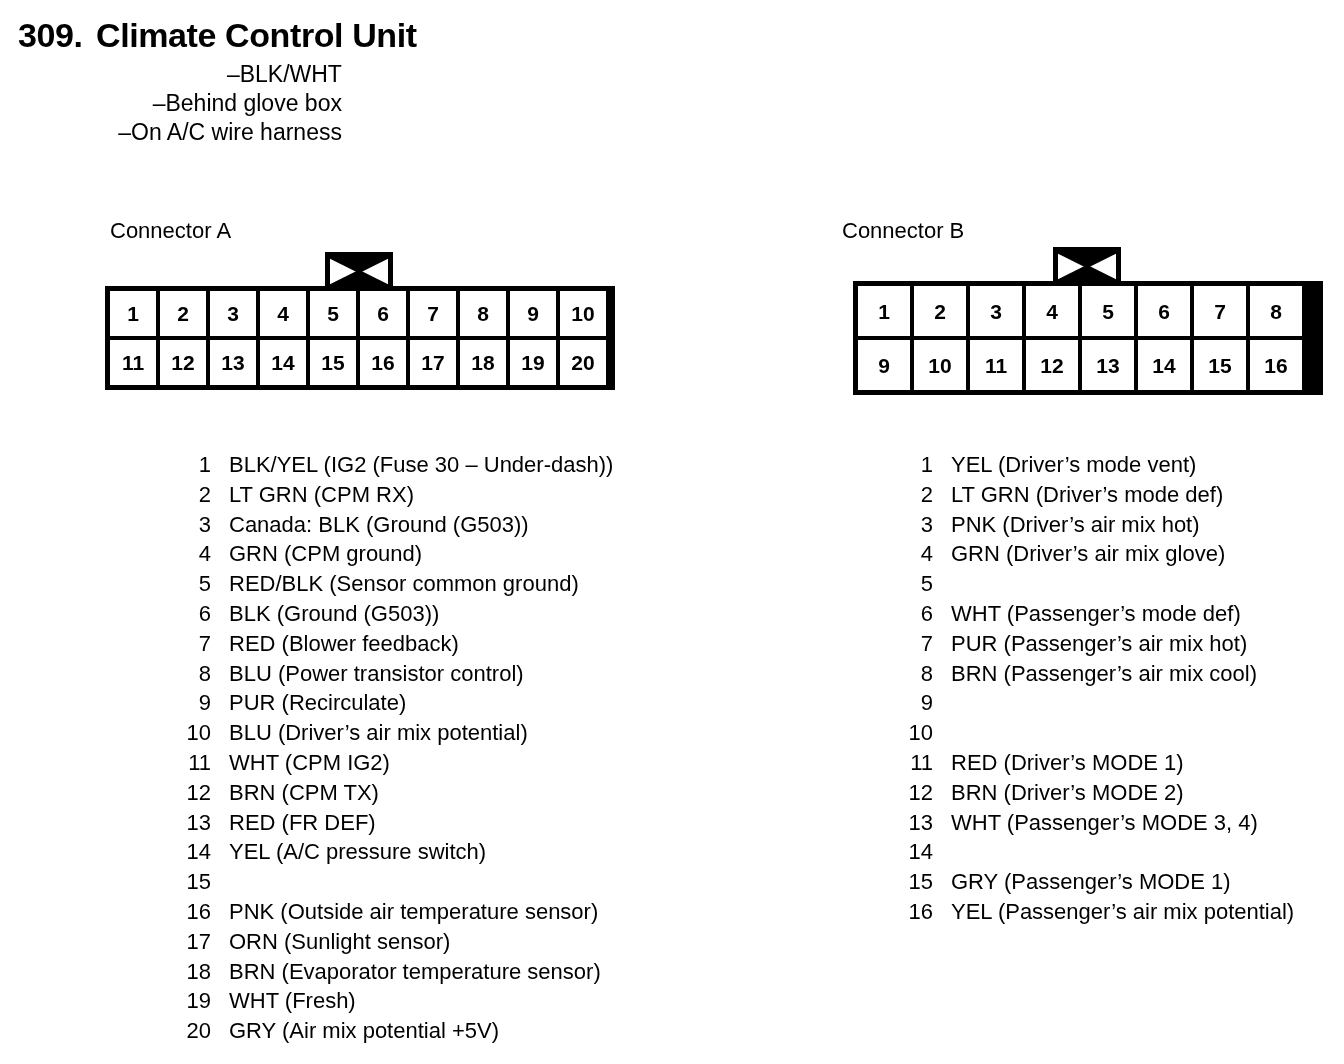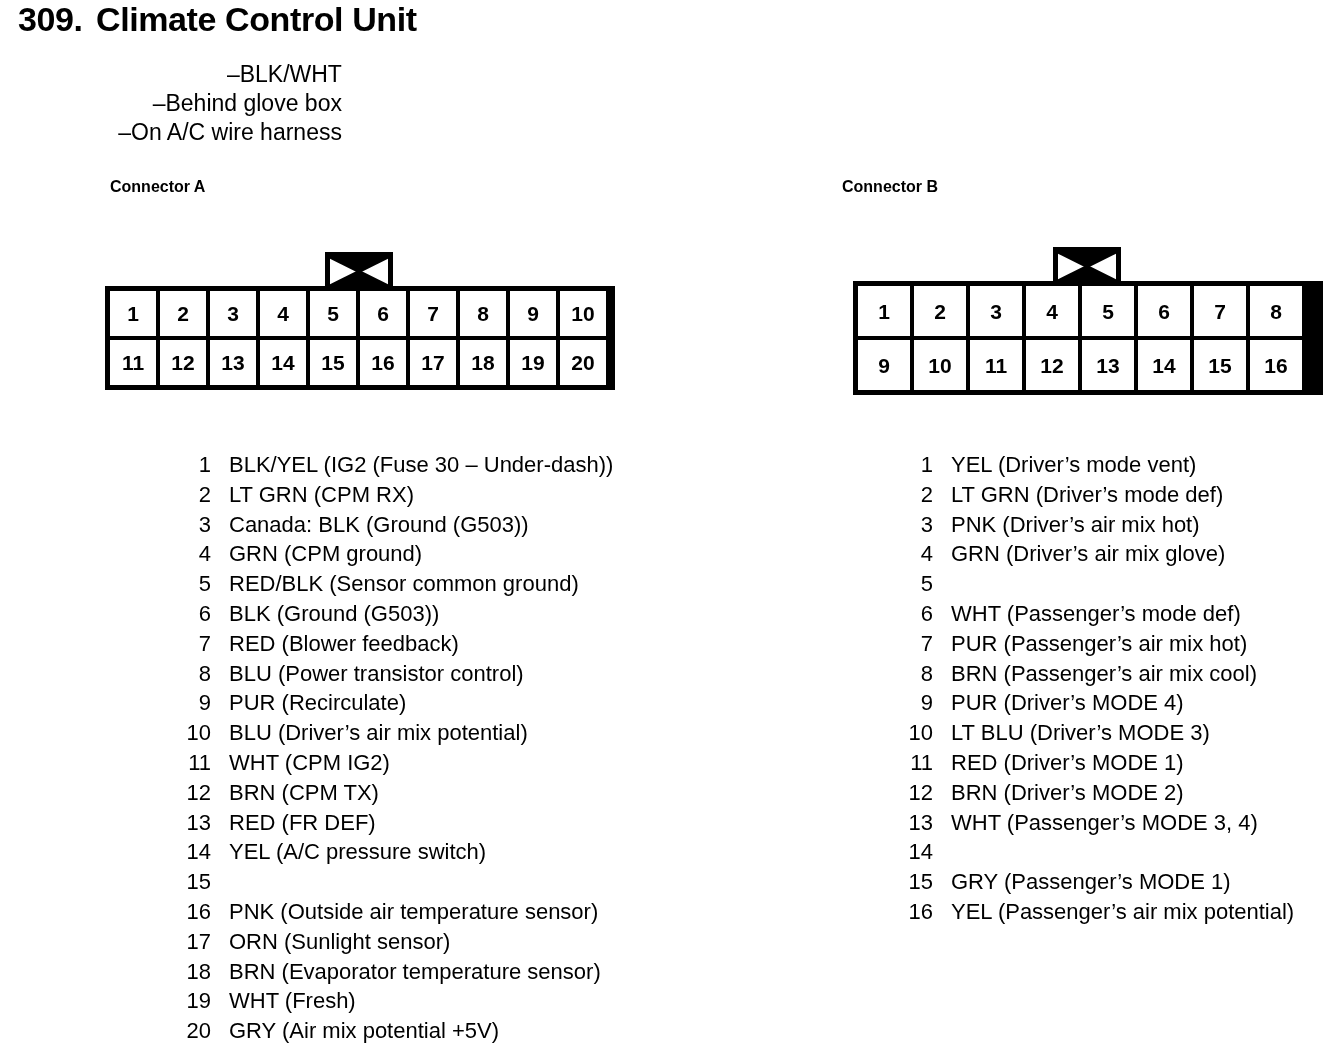--- a/index.html
+++ b/index.html
@@ -14,21 +14,21 @@
     position: relative;
     font-family: "Liberation Sans", sans-serif;
     color: #000000;
     overflow: hidden;
   }
 
   
   #page-title {
     position: absolute;
     left: 18px;
-    top: 0;
+    top: 16px;
     font-size: 34px;
     font-weight: bold;
     letter-spacing: -0.4px;
     white-space: nowrap;
   }
   #page-title .num {
     display: inline-block;
     min-width: 78px;
   }
 
@@ -44,23 +44,24 @@
     white-space: nowrap;
   }
   #spec-list .dash {
     display: inline-block;
     width: 21px;
   }
 
   
   .connector-heading {
     position: absolute;
-    font-size: 16px;
-    font-weight: bold;
+    font-size: 22px;
+    font-weight: normal;
     white-space: nowrap;
+    margin-top: 40px;
   }
   #heading-a { left: 110px; top: 178px; }
   #heading-b { left: 842px; top: 178px; }
 
   
   .connector {
     position: absolute;
   }
   #connector-a { left: 105px; top: 252px; }
   #connector-b { left: 853px; top: 247px; }
@@ -334,25 +335,23 @@
     <div class="pin-row">
       <span class="pin-no">7</span>
       <span class="pin-desc">PUR (Passenger’s air mix hot)</span>
     </div>
     <div class="pin-row">
       <span class="pin-no">8</span>
       <span class="pin-desc">BRN (Passenger’s air mix cool)</span>
     </div>
     <div class="pin-row">
       <span class="pin-no">9</span>
-      <span class="pin-desc">PUR (Driver’s MODE 4)</span>
     </div>
     <div class="pin-row">
       <span class="pin-no">10</span>
-      <span class="pin-desc">LT BLU (Driver’s MODE 3)</span>
     </div>
     <div class="pin-row">
       <span class="pin-no">11</span>
       <span class="pin-desc">RED (Driver’s MODE 1)</span>
     </div>
     <div class="pin-row">
       <span class="pin-no">12</span>
       <span class="pin-desc">BRN (Driver’s MODE 2)</span>
     </div>
     <div class="pin-row">

